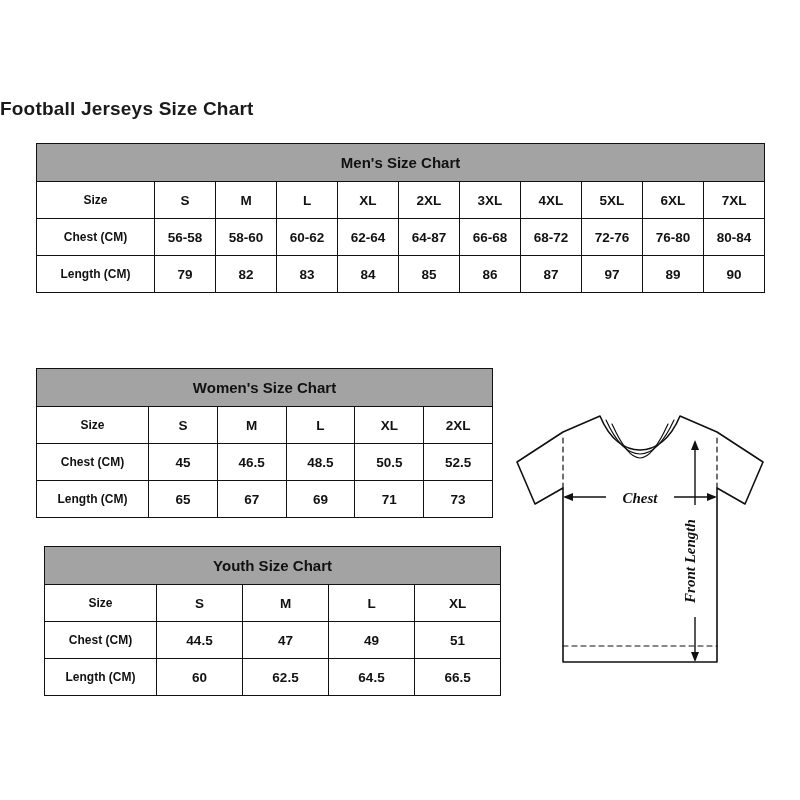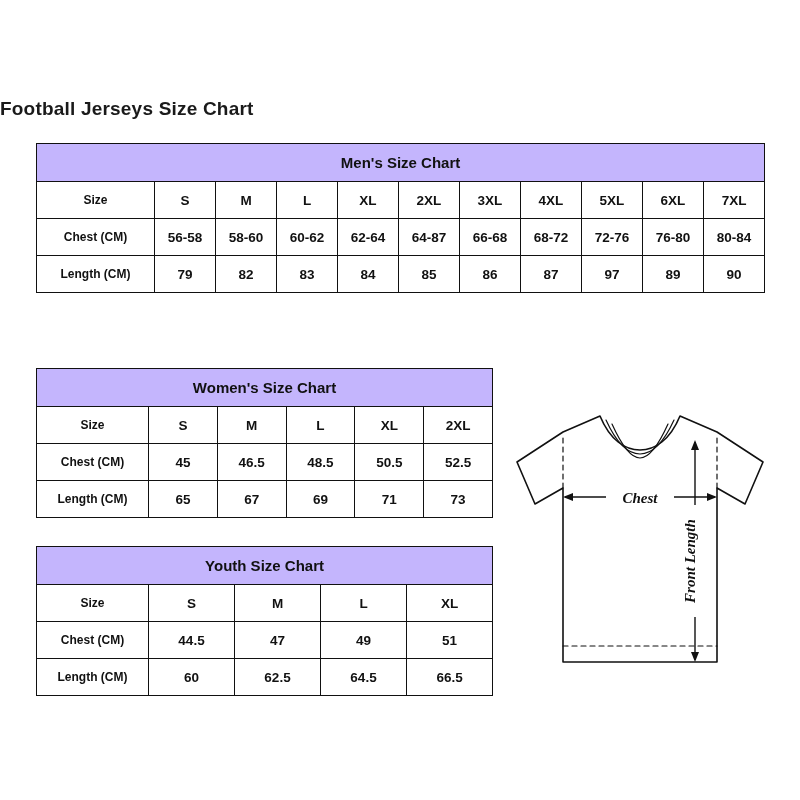--- a/index.html
+++ b/index.html
@@ -36,21 +36,21 @@
     text-align: center;
     vertical-align: middle;
     font-size: 13.5px;
     font-weight: bold;
     padding: 0;
     height: 36px;
     color: #111111;
     background: #ffffff;
   }
   table.size-table .hdr-band {
-    background: #c4b5fd;
+    background: #a3a3a3;
     font-size: 15px;
     font-weight: bold;
     height: 37px;
   }
   table.size-table .row-label {
     font-size: 12px;
   }
 
   
   #mens-table-wrap {
@@ -69,21 +69,21 @@
     left: 36px;
   }
   #womens-table { width: 456px; border-radius: 11px; }
   #womens-table col.c0 { width: 112px; }
   #womens-table col.cN { width: 68.8px; }
 
   
   #youth-table-wrap {
     position: absolute;
     top: 546px;
-    left: 36px;
+    left: 44px;
   }
   #youth-table { width: 456px; }
   #youth-table col.c0 { width: 112px; }
   #youth-table col.cN { width: 86px; }
 
   
   #shirt-diagram {
     position: absolute;
     top: 400px;
     left: 505px;

